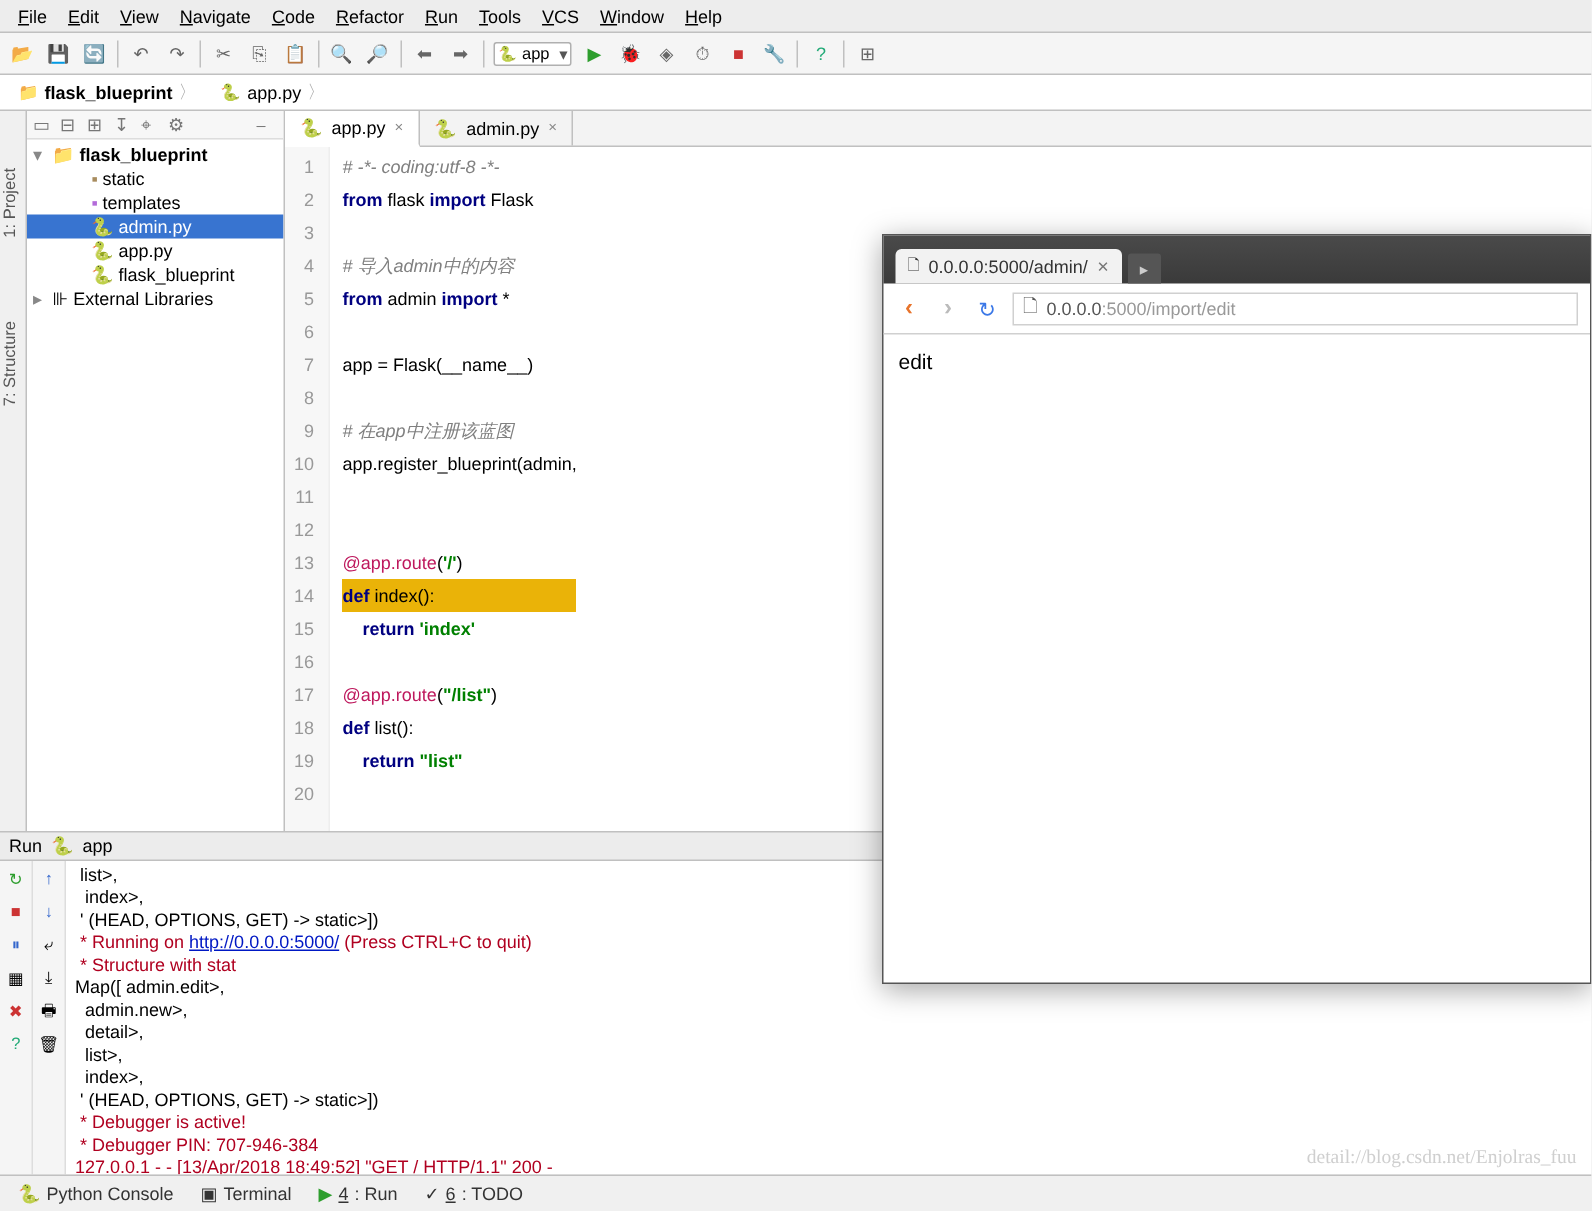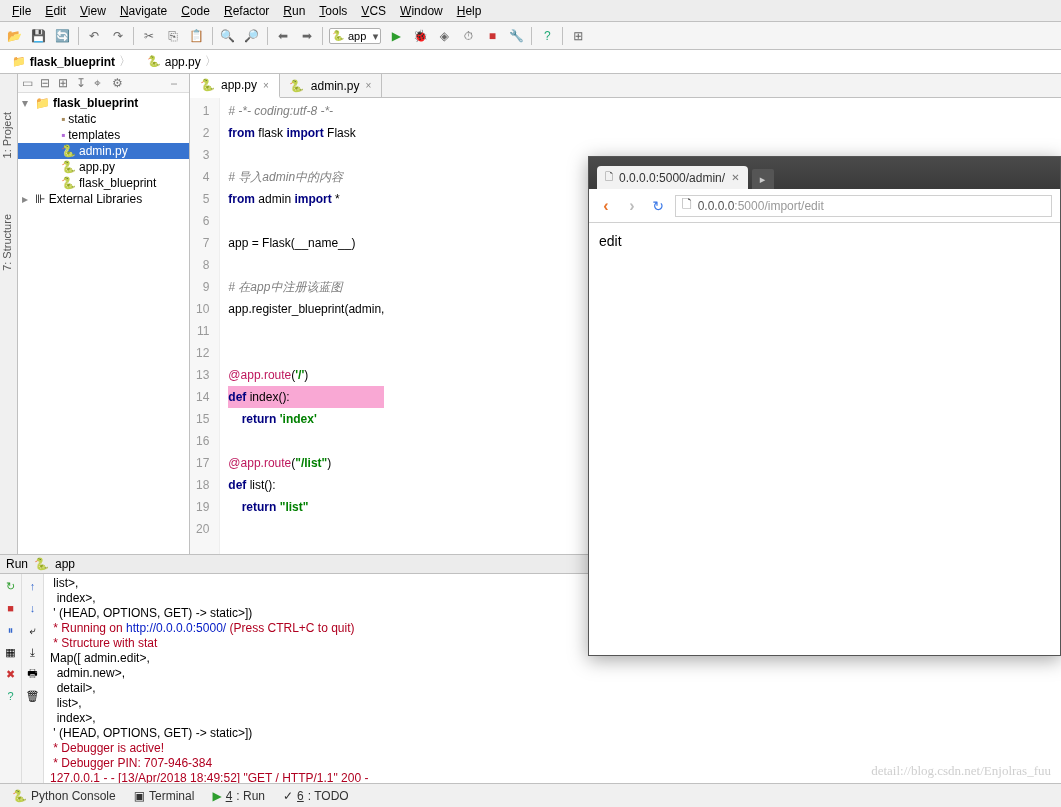--- a/index.html
+++ b/index.html
@@ -49,30 +49,30 @@
 .tab.active{ background:#fff; border-bottom:2px solid #fff; margin-bottom:-1px;}
 .tab .x{ color:#888; font-size:10px;}
 .tab .i-py{color:#6aa84f;}
 .code { display:flex; flex:1; overflow:hidden; font-family: "DejaVu Sans Mono", monospace; font-size:15px; line-height:22px;}
 .gutter { background:#f7f7f7; color:#999; text-align:right; padding:2px 10px 2px 6px; border-right:1px solid #eee; user-select:none;}
 .src { padding:2px 8px; white-space:pre;}
 .src .cm{ color:#808080; font-style:italic;}
 .src .kw{ color:#000080; font-weight:bold;}
 .src .st{ color:#008000; font-weight:bold;}
 .src .dec{ color:#be185d;}
-.src .hl{ background:#f9a8d4; display:inline-block; width:100%;}
+.src .hl{ background:#eab308; display:inline-block; width:100%;}
 
 
 .run-hdr { position:absolute; left:0; top:554px; right:0; height:20px; background:#ececec; border-top:1px solid #c0c0c0; border-bottom:1px solid #c0c0c0; display:flex; align-items:center; padding:0 6px; gap:6px; font-size:11px;}
 .run { position:absolute; left:0; top:574px; right:0; bottom:24px; background:#fff; display:flex;}
 .run-rail{ width:22px; background:#f5f5f5; border-right:1px solid #ddd; display:flex; flex-direction:column; gap:6px; padding:4px 2px; align-items:center;}
 .run-rail2{ width:22px; background:#f5f5f5; border-right:1px solid #ddd; display:flex; flex-direction:column; gap:6px; padding:4px 2px; align-items:center;}
 .run-rail .ic,.run-rail2 .ic{ width:16px;height:16px; cursor:pointer; display:flex;align-items:center;justify-content:center;font-size:11px;}
 .console{ flex:1; font-family:"DejaVu Sans Mono",monospace; font-size:12px; line-height:15px; padding:2px 6px; overflow:hidden; white-space:pre;}
-.console .http{ color:#0018c4; }
+.console .http{ color:#0018c4; text-decoration:underline;}
 .console .warn{ color:#b00020;}
 
 
 .bottom { position:absolute; left:0; bottom:0; right:0; height:24px; background:#f0f0f0; border-top:1px solid #c0c0c0; display:flex; align-items:center; gap:18px; padding:0 12px; font-size:11px;}
 .bottom .btn{ display:flex; align-items:center; gap:4px; cursor:pointer; color:#333;}
 .bottom .btn u{ text-decoration:underline;}
 
 
 .favrail{ position:absolute; left:0; top:620px; width:18px; height:160px; background:#f0f0f0;}
 .favrail .rtab{ writing-mode: vertical-rl; transform: rotate(180deg); font-size:11px; padding:6px 1px; color:#555;}

